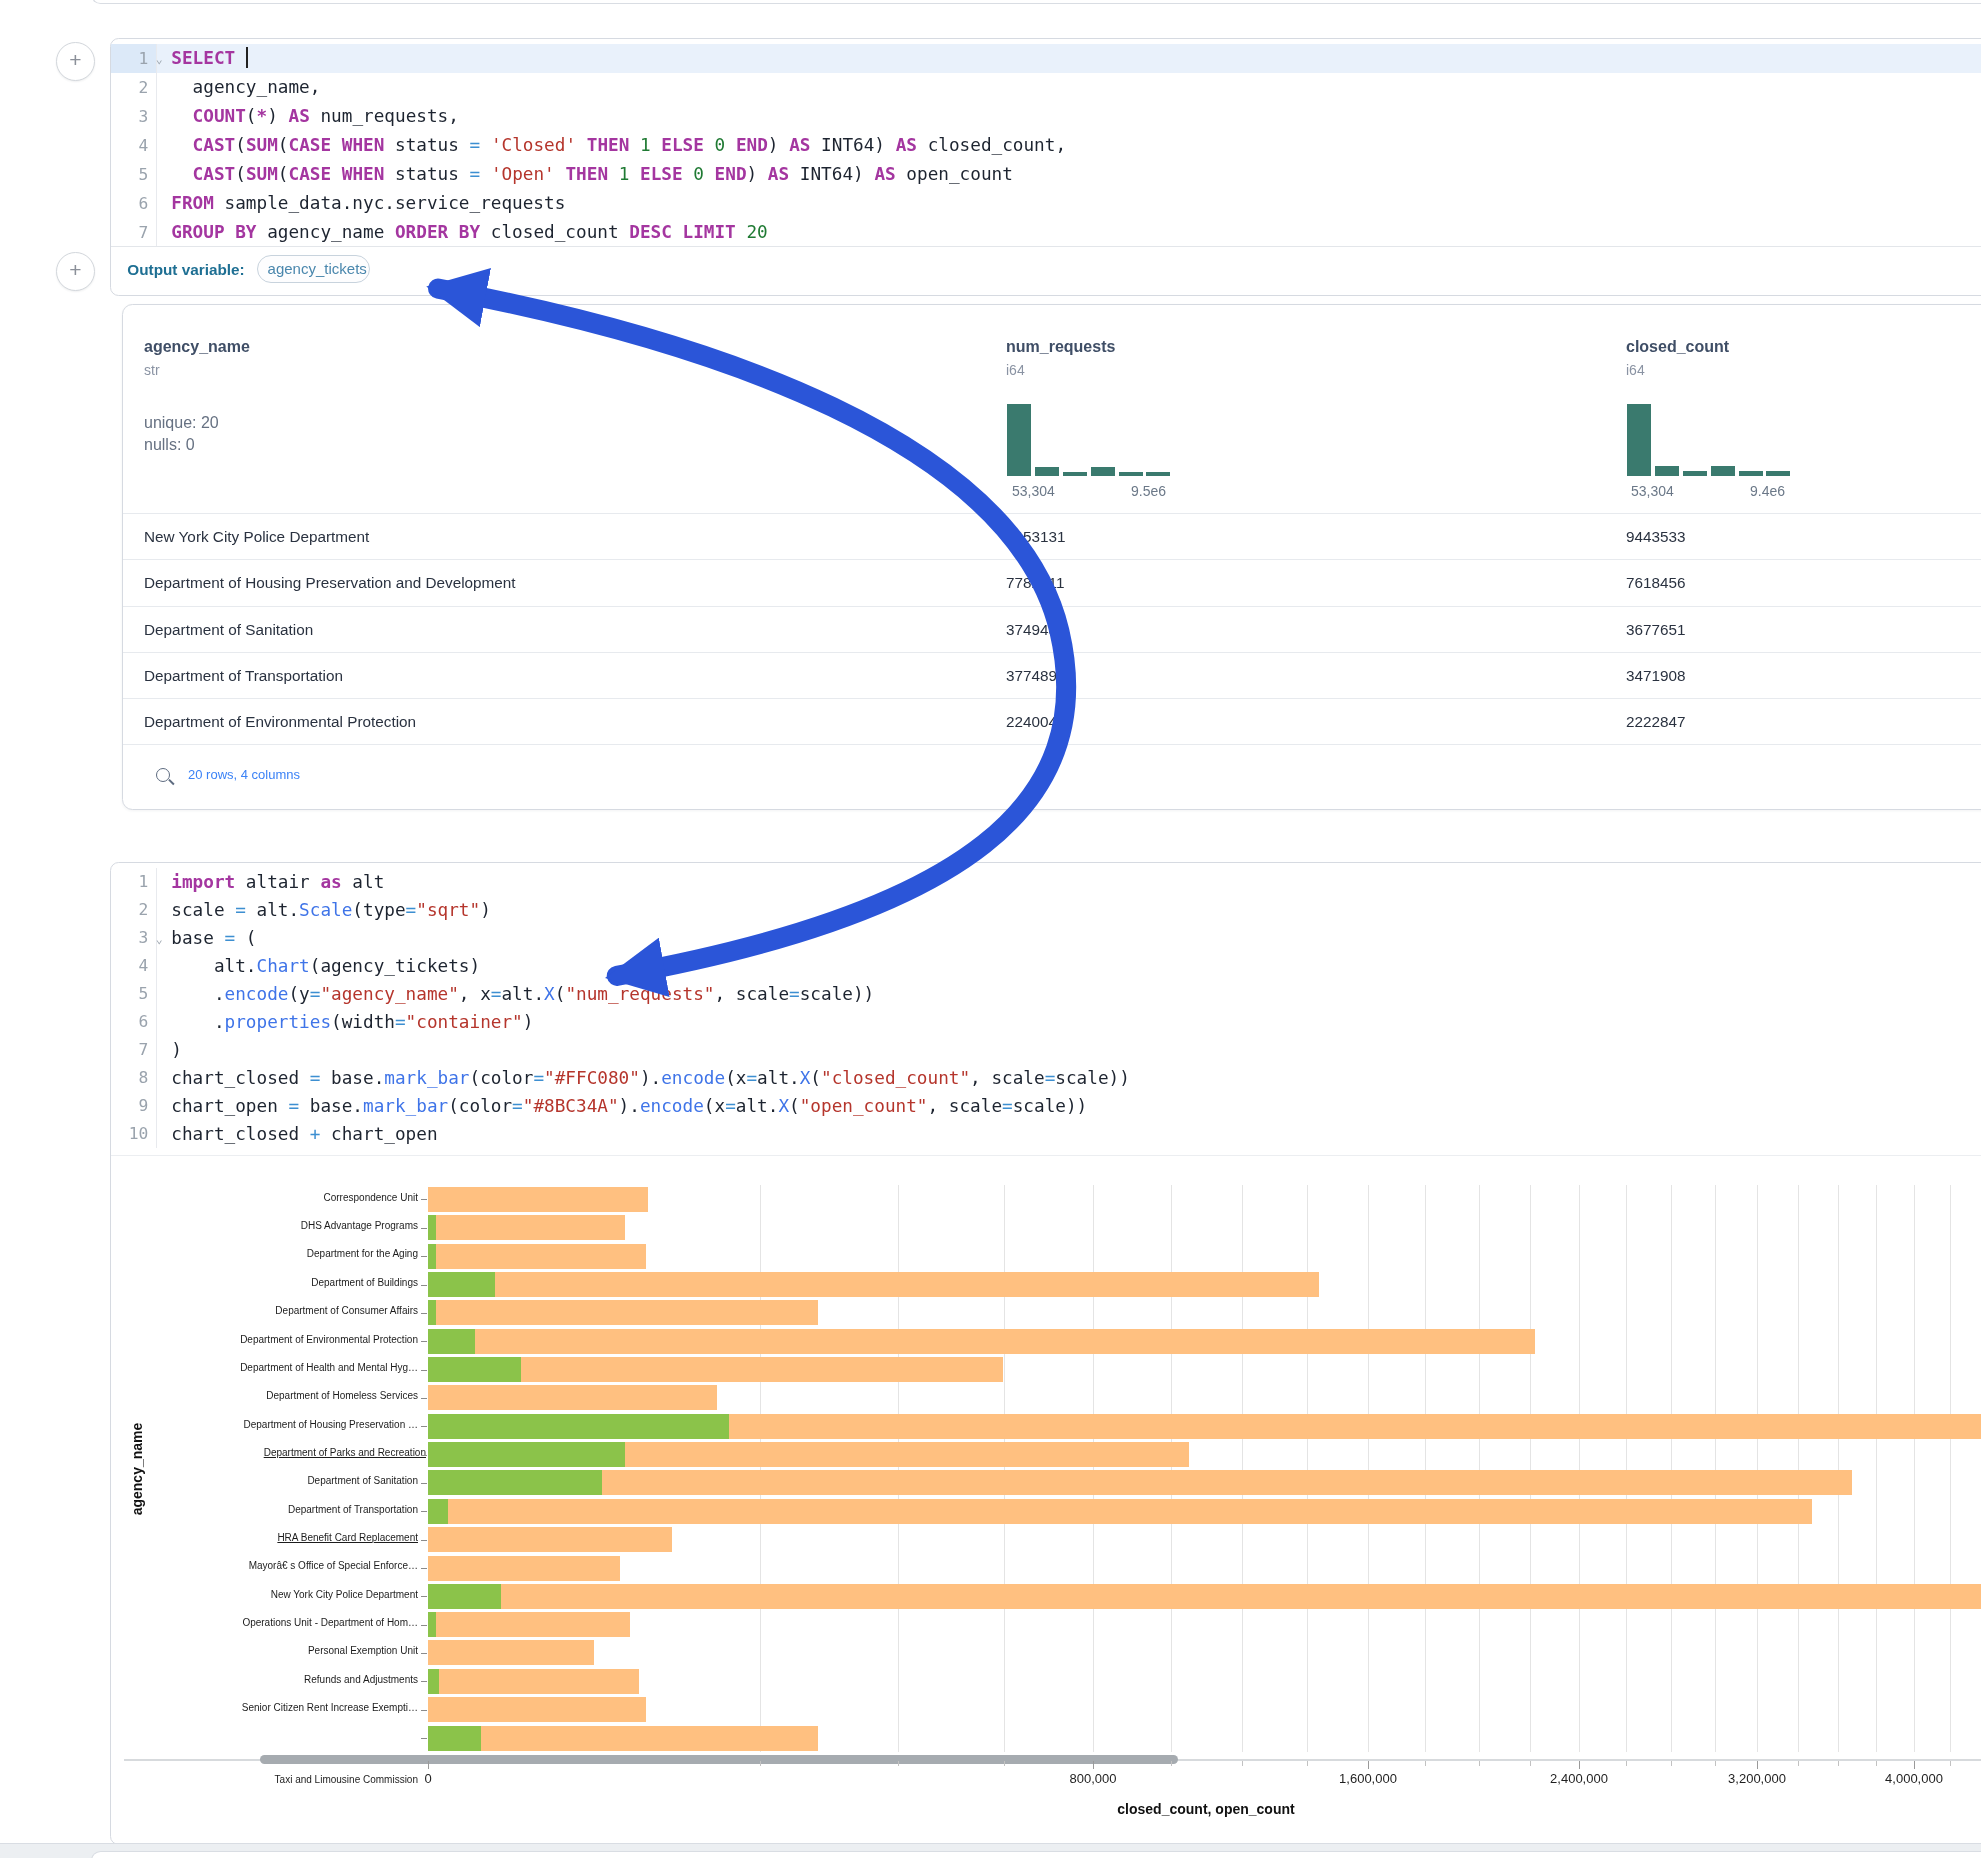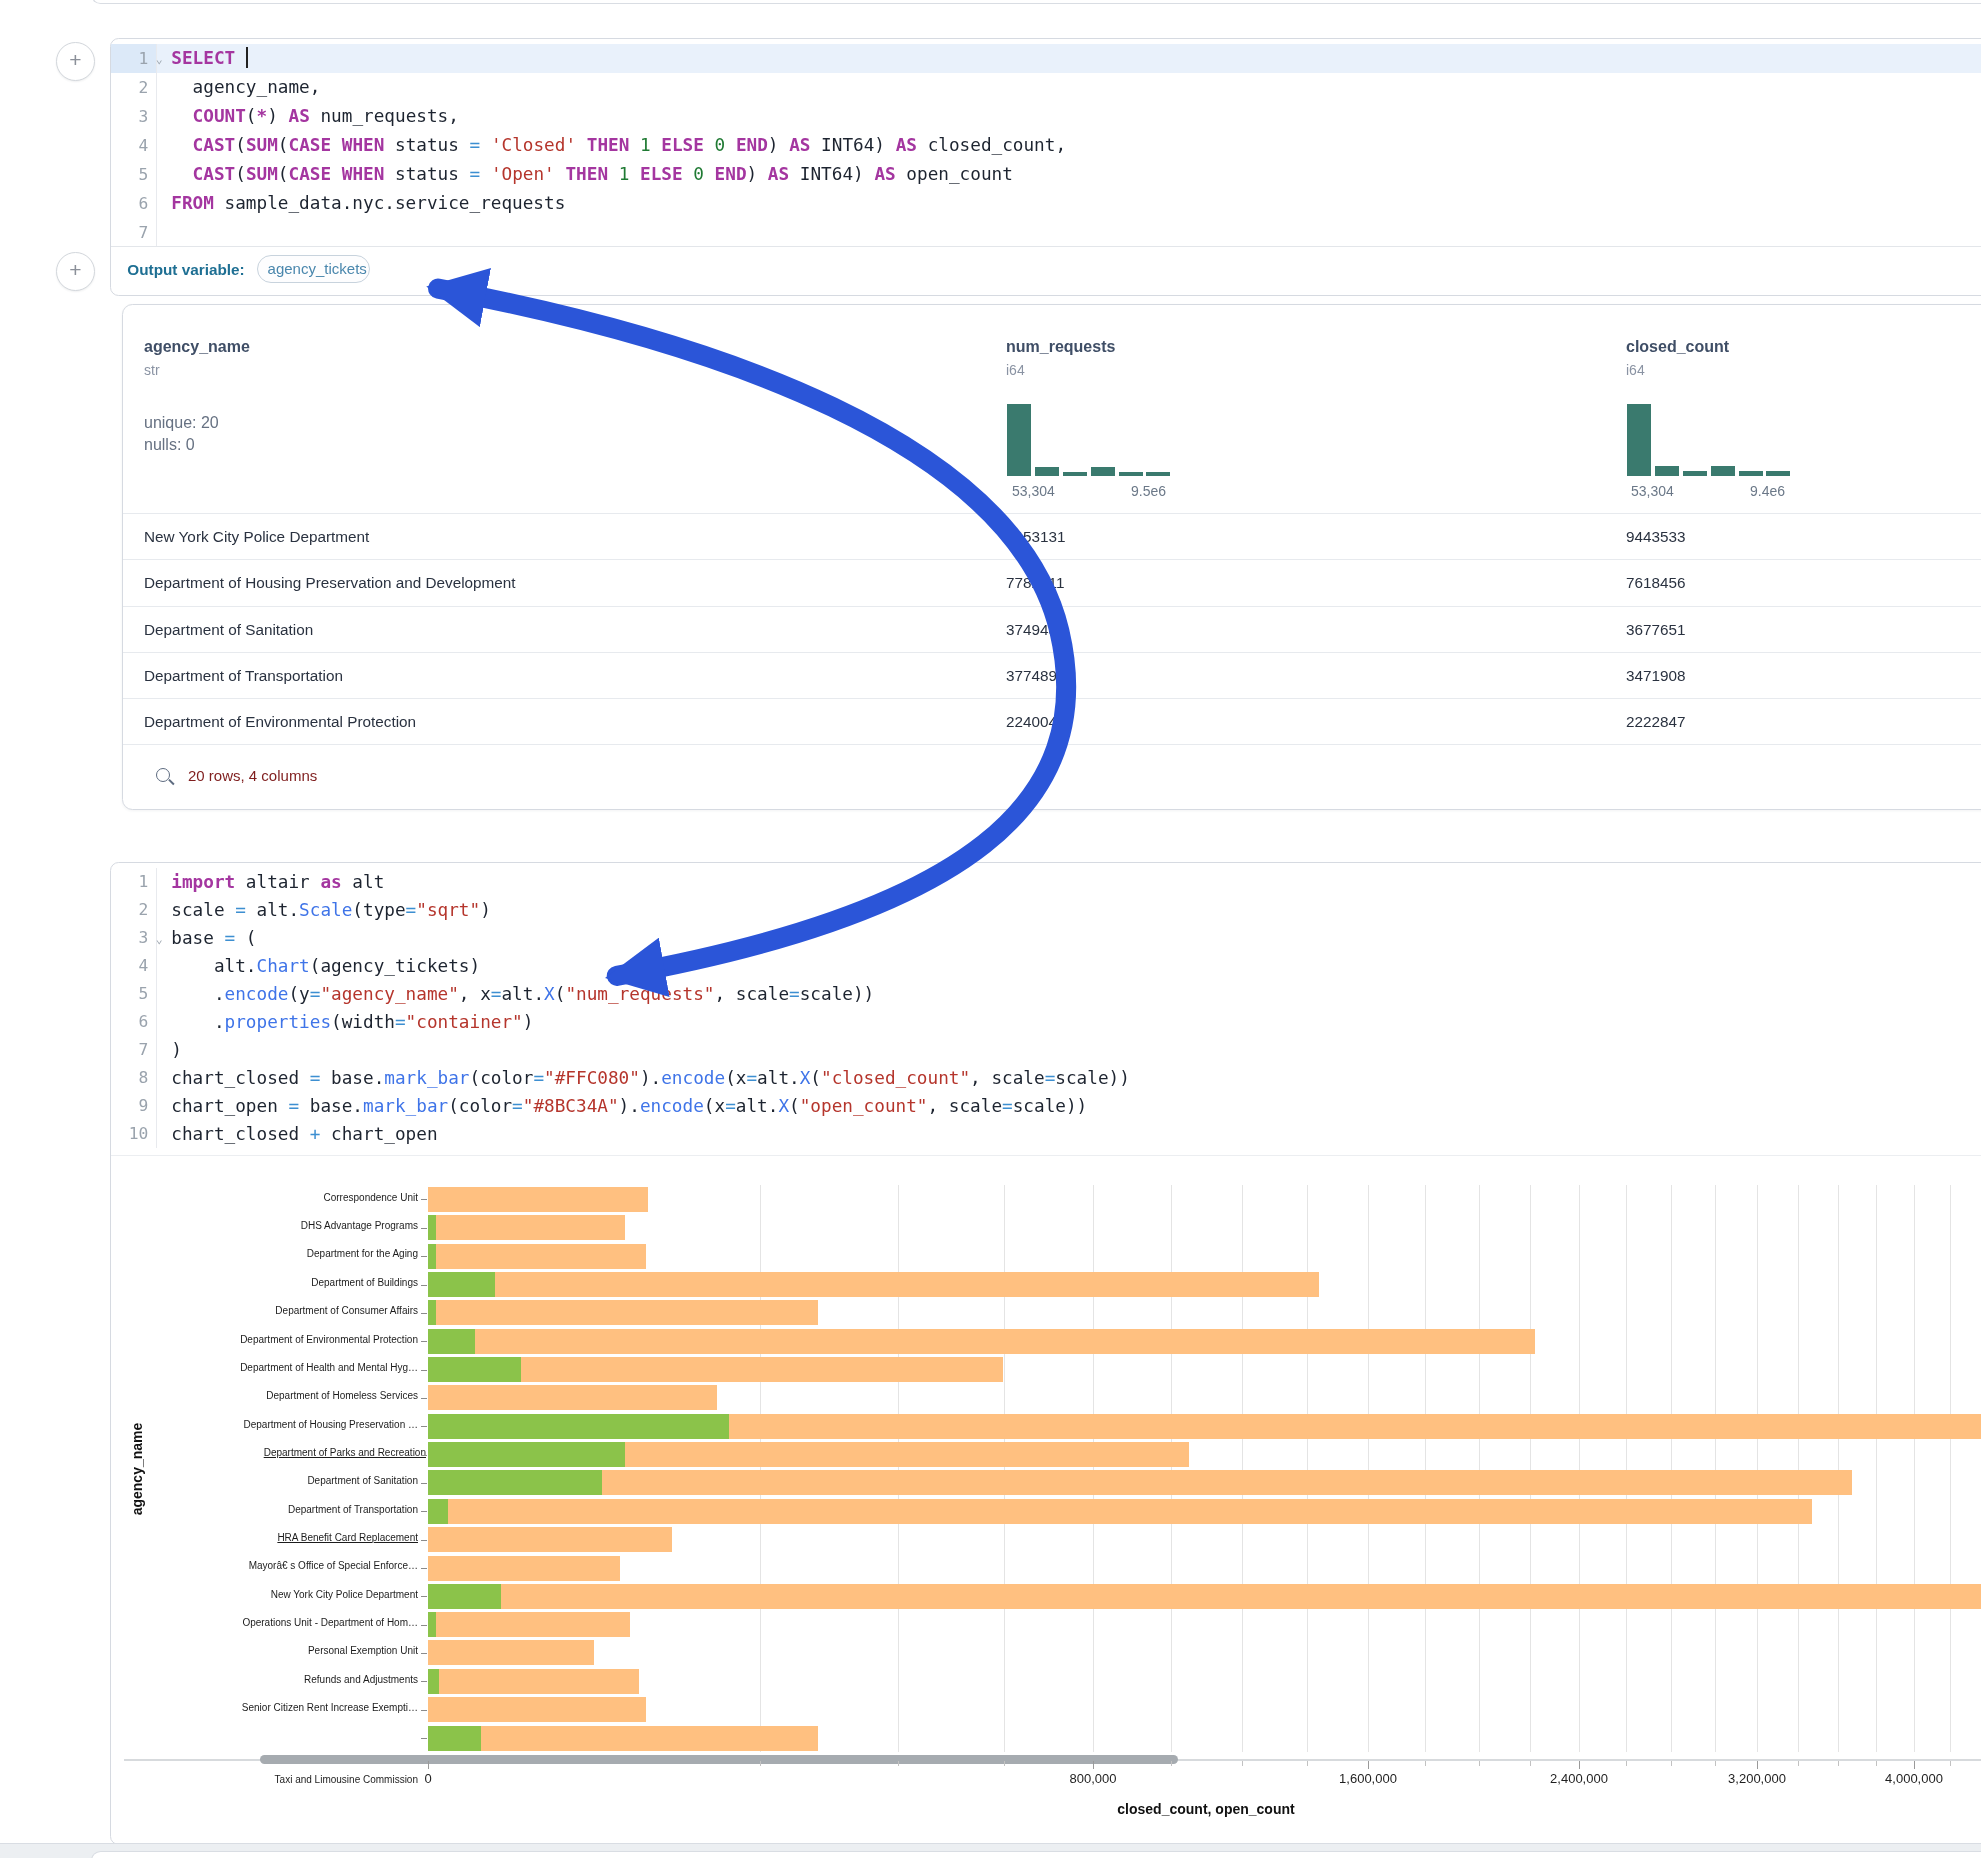--- a/index.html
+++ b/index.html
@@ -41,21 +41,21 @@
   .tbl-header-col .col-stat{font-size:16px;color:#667182;}
   .hist{position:absolute;display:flex;align-items:flex-end;gap:1.9px;}
   .hist .hbar{width:26px;background:#3a7a6e;border:1px solid #fff;box-sizing:border-box;}
   .hist-lab{position:absolute;font-size:14px;color:#6b7888;}
   .trow{position:absolute;left:0;right:0;height:46px;border-top:1px solid #e7eaee;font-size:15.3px;color:#2a3240;}
   .trow>div{position:absolute;top:50%;transform:translateY(-50%);white-space:nowrap;}
   .tfooter{position:absolute;left:0;right:0;bottom:0;height:64px;border-top:1px solid #e7eaee;}
   .mag{position:absolute;left:33px;top:23px;width:12.4px;height:12.4px;border:1.9px solid #5d6b80;border-radius:50%;}
   .mag::after{content:"";position:absolute;left:10.5px;top:11.5px;width:6.7px;height:1.9px;background:#5d6b80;
        transform:rotate(45deg);}
-  .tfooter .ftext{position:absolute;left:65px;top:22px;font-size:15px;color:#7f1d1d;text-align:center;}
+  .tfooter .ftext{position:absolute;left:65px;top:22px;font-size:13px;color:#3b82f6;text-align:center;}
   
   .chart-layer{position:absolute;left:0;top:0;width:1982px;height:1858px;pointer-events:none;}
   .gridline{position:absolute;width:1px;background:#e4e4e4;}
   .cbar{position:absolute;height:25px;}
   .ylab{position:absolute;width:296px;text-align:right;font-size:10px;color:#1c1c1c;white-space:nowrap;}
   .ytick{position:absolute;width:5.7px;height:1px;background:#8b8b8b;}
   .xtick{position:absolute;width:1px;background:#9a9a9a;}
   .xlab{position:absolute;font-size:13px;color:#1f1f1f;transform:translateX(-50%);}
   .axis-title-x{position:absolute;font-size:14px;font-weight:bold;color:#111;transform:translateX(-50%);}
   .axis-title-y{position:absolute;font-size:14px;font-weight:bold;color:#111;transform:rotate(-90deg);
@@ -78,21 +78,21 @@
   <div class="add-btn" style="left:56px;top:252px;">+</div>
 
   <div class="cell" style="left:110px;top:38px;width:1888px;height:256px;">
     <div class="editor sql" id="sql-code" style="height:208px;">
         <div class="code-line hl"><div class="gut">1<span class="chev">⌄</span></div><div class="src"><span class="tk-kw">SELECT</span><span> </span><span class="cursor"></span></div></div>
         <div class="code-line"><div class="gut">2</div><div class="src"><span>  agency_name,</span></div></div>
         <div class="code-line"><div class="gut">3</div><div class="src"><span>  </span><span class="tk-kw">COUNT</span><span>(</span><span class="tk-kw">*</span><span>) </span><span class="tk-kw">AS</span><span> num_requests,</span></div></div>
         <div class="code-line"><div class="gut">4</div><div class="src"><span>  </span><span class="tk-kw">CAST</span><span>(</span><span class="tk-kw">SUM</span><span>(</span><span class="tk-kw">CASE</span><span> </span><span class="tk-kw">WHEN</span><span> status </span><span class="tk-op">=</span><span> </span><span class="tk-str">'Closed'</span><span> </span><span class="tk-kw">THEN</span><span> </span><span class="tk-num">1</span><span> </span><span class="tk-kw">ELSE</span><span> </span><span class="tk-num">0</span><span> </span><span class="tk-kw">END</span><span>) </span><span class="tk-kw">AS</span><span> INT64) </span><span class="tk-kw">AS</span><span> closed_count,</span></div></div>
         <div class="code-line"><div class="gut">5</div><div class="src"><span>  </span><span class="tk-kw">CAST</span><span>(</span><span class="tk-kw">SUM</span><span>(</span><span class="tk-kw">CASE</span><span> </span><span class="tk-kw">WHEN</span><span> status </span><span class="tk-op">=</span><span> </span><span class="tk-str">'Open'</span><span> </span><span class="tk-kw">THEN</span><span> </span><span class="tk-num">1</span><span> </span><span class="tk-kw">ELSE</span><span> </span><span class="tk-num">0</span><span> </span><span class="tk-kw">END</span><span>) </span><span class="tk-kw">AS</span><span> INT64) </span><span class="tk-kw">AS</span><span> open_count</span></div></div>
         <div class="code-line"><div class="gut">6</div><div class="src"><span class="tk-kw">FROM</span><span> sample_data.nyc.service_requests</span></div></div>
-        <div class="code-line"><div class="gut">7</div></div>
+        <div class="code-line"><div class="gut">7</div><div class="src"><span class="tk-kw">GROUP BY</span><span> agency_name </span><span class="tk-kw">ORDER BY</span><span> closed_count </span><span class="tk-kw">DESC</span><span> </span><span class="tk-kw">LIMIT</span><span> </span><span class="tk-num">20</span></div></div>
       </div>
     <div class="outvar-row">
       <div class="outvar-label">Output variable:</div>
       <div class="outvar-pill">agency_tickets</div>
     </div>
   </div>
 
   <div class="cell" style="left:122px;top:304px;width:1874px;height:504px;border-radius:10.5px;box-shadow:0 1px 2.9px rgba(40,50,60,.06);">
     <div id="tbl-header" style="position:absolute;left:0;top:0;right:0;height:208px;">
         <div class="tbl-header-col" style="position: absolute; left: 21px; top: 32.5px;">

